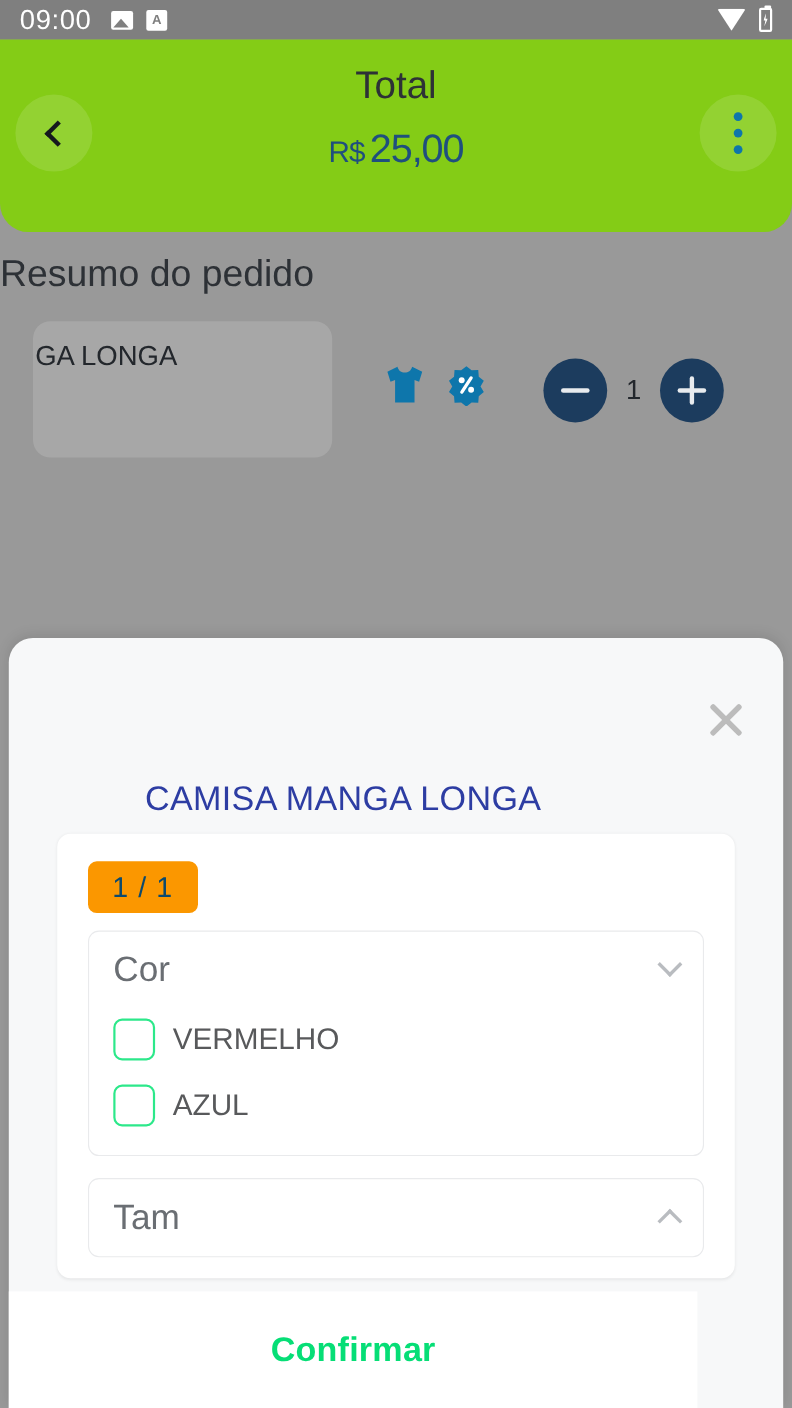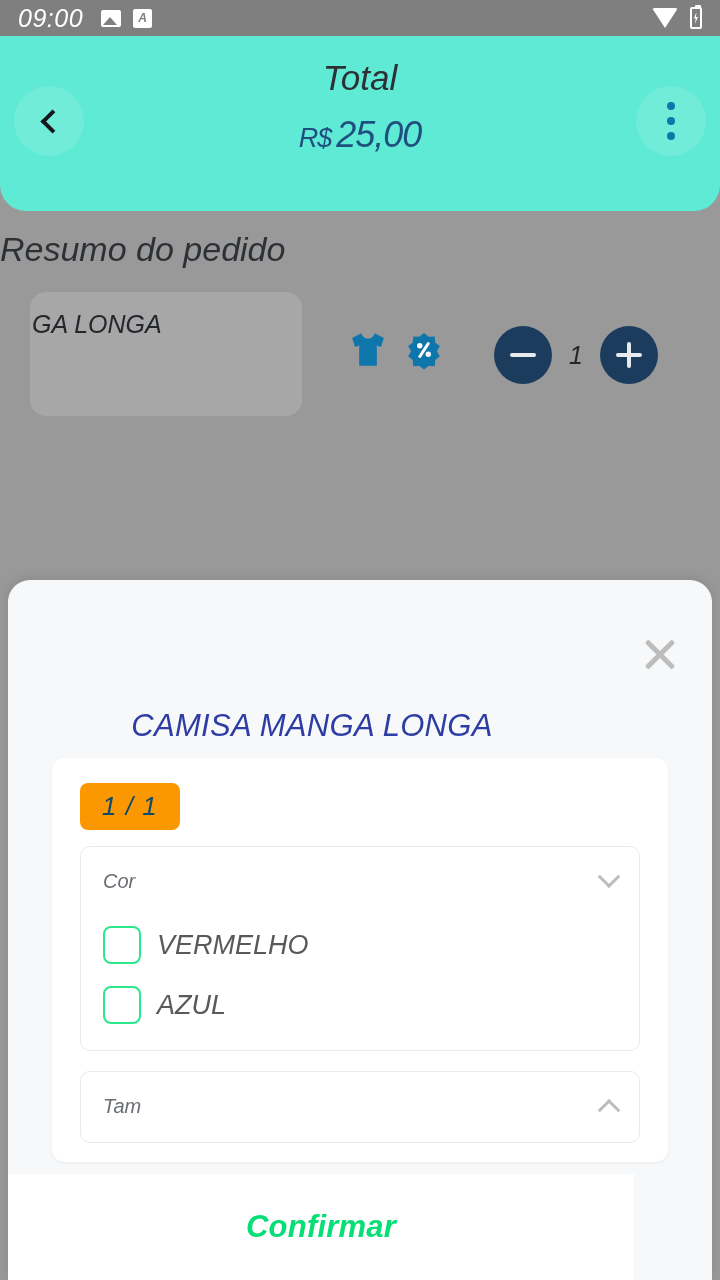--- a/index.html
+++ b/index.html
@@ -6,21 +6,20 @@
   html, body {
     width: 720px; height: 1280px;
     font-family: "Liberation Sans", sans-serif;
     overflow: hidden;
     background: #999999;
   }
   #screen {
     position: relative;
     width: 720px; height: 1280px;
     background: #999999;
-    font-style: italic;
   }
 
   
   .statusbar {
     position: absolute; top: 0; left: 0;
     width: 720px; height: 36px;
     background: #7f7f7f;
     display: flex; align-items: center;
     padding: 0 18px;
     color: #ffffff;
@@ -64,21 +63,21 @@
   .ico-batt::after {
     content: ""; position: absolute; top: 3px; left: 2px;
     width: 4px; height: 12px; background: #fff;
     clip-path: polygon(60% 0, 0 55%, 45% 55%, 20% 100%, 100% 42%, 50% 42%);
   }
 
   
   .app-header {
     position: absolute; top: 36px; left: 0;
     width: 720px; height: 175px;
-    background: #5eead4;
+    background: #84cc16;
     border-bottom-left-radius: 26px; border-bottom-right-radius: 26px;
   }
   .round-btn {
     position: absolute;
     width: 70px; height: 70px; border-radius: 50%;
     background: rgba(255,255,255,0.12);
     display: flex; align-items: center; justify-content: center;
   }
   .back-btn { left: 14px; top: 50px; }
   .menu-btn { right: 14px; top: 50px; }
@@ -190,21 +189,21 @@
     border: 1px solid #e9eaec;
     border-radius: 10px;
   }
   .group-cor { top: 88px; height: 205px; }
   .group-tam { top: 313px; height: 72px; }
 
   .group-head {
     height: 68px; display: flex; align-items: center;
     padding: 0 22px;
   }
-  .group-label { font-size: 20px; color: #6a6e73; }
+  .group-label { font-size: 32px; color: #6a6e73; }
   .chev {
     margin-left: auto;
     width: 16px; height: 16px;
     border-right: 3px solid #b9bcc0; border-bottom: 3px solid #b9bcc0;
   }
   .chev-down { transform: rotate(45deg) translate(-3px,-3px); }
   .chev-up   { transform: rotate(-135deg) translate(-3px,-3px); }
 
   .opt-row {
     display: flex; align-items: center;

